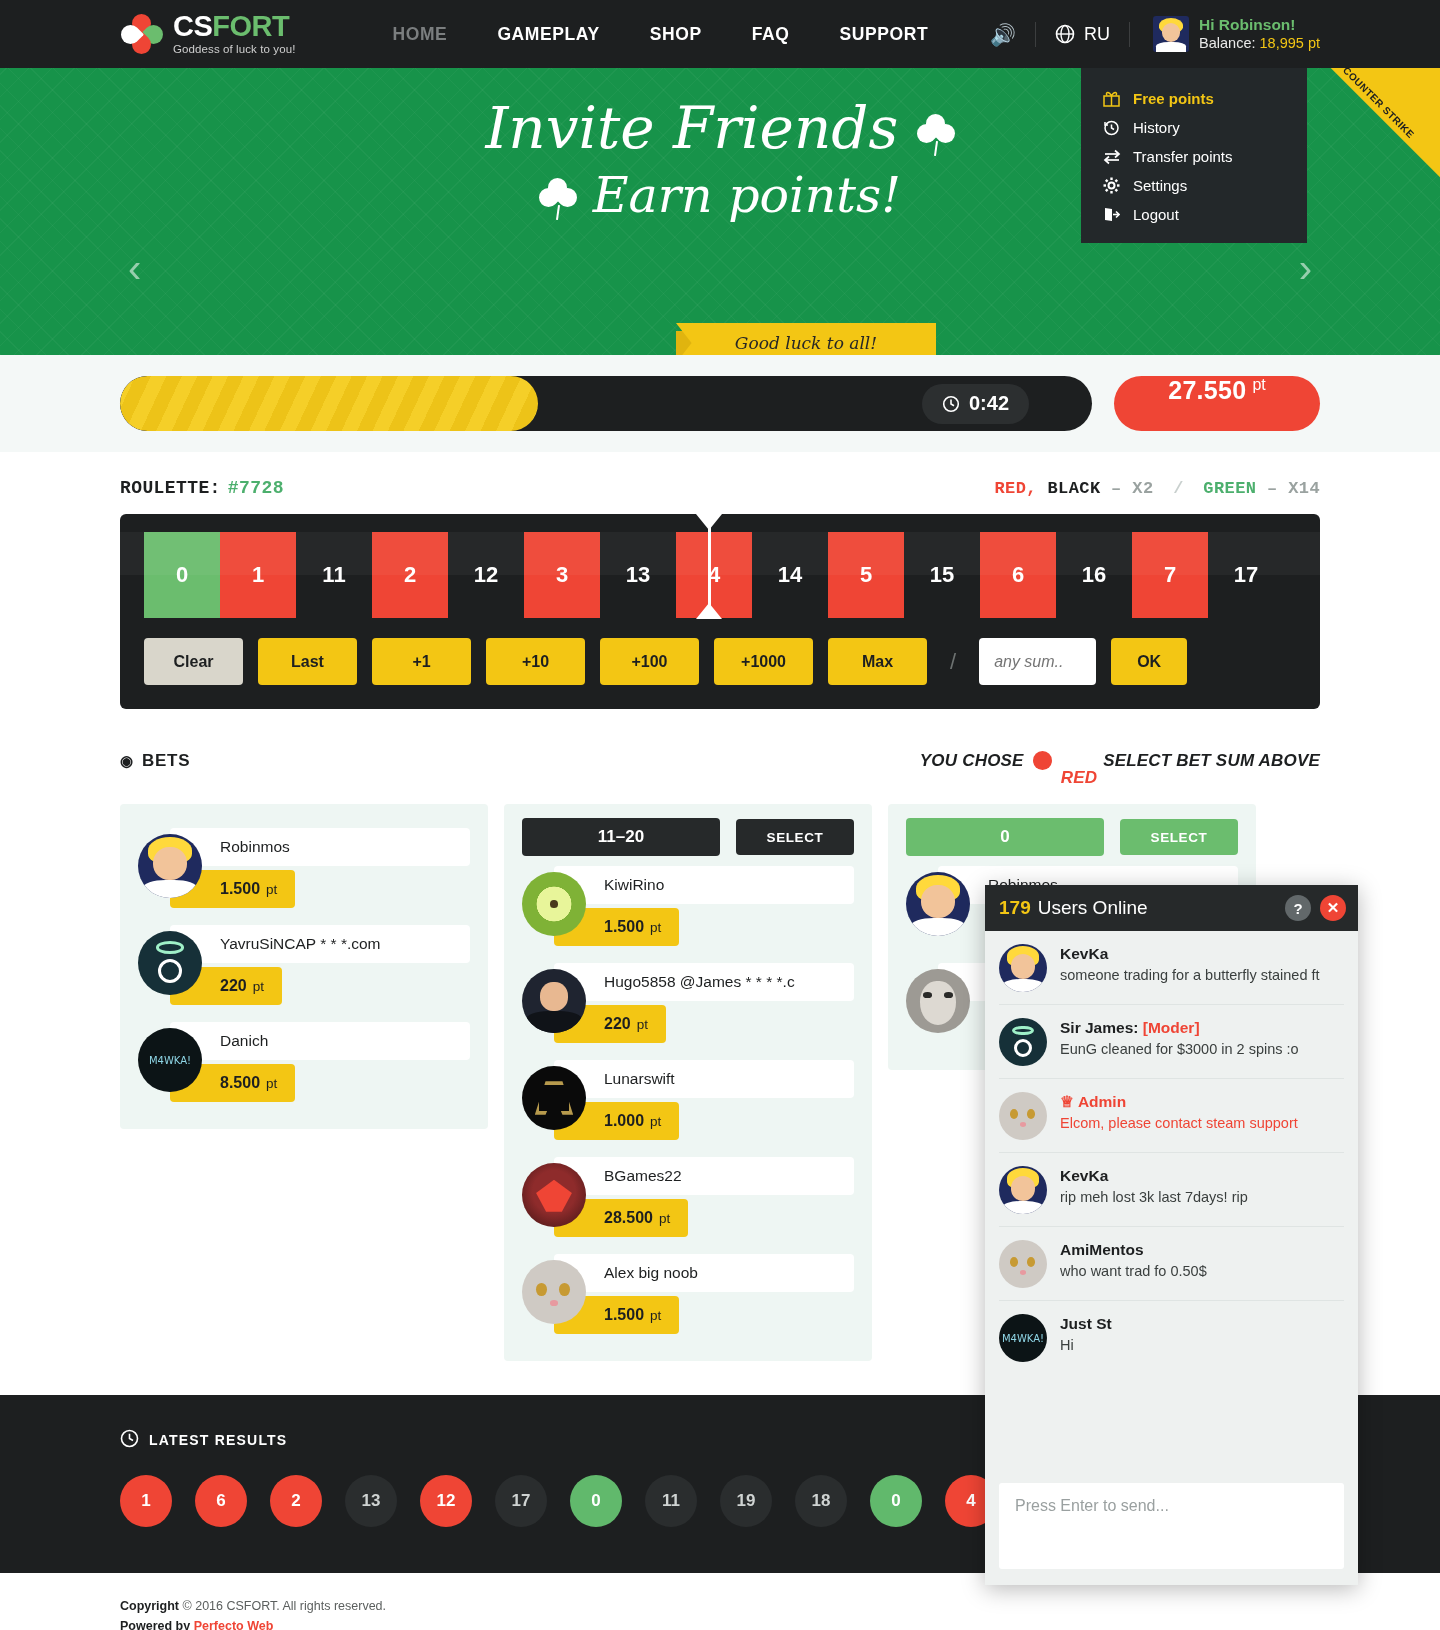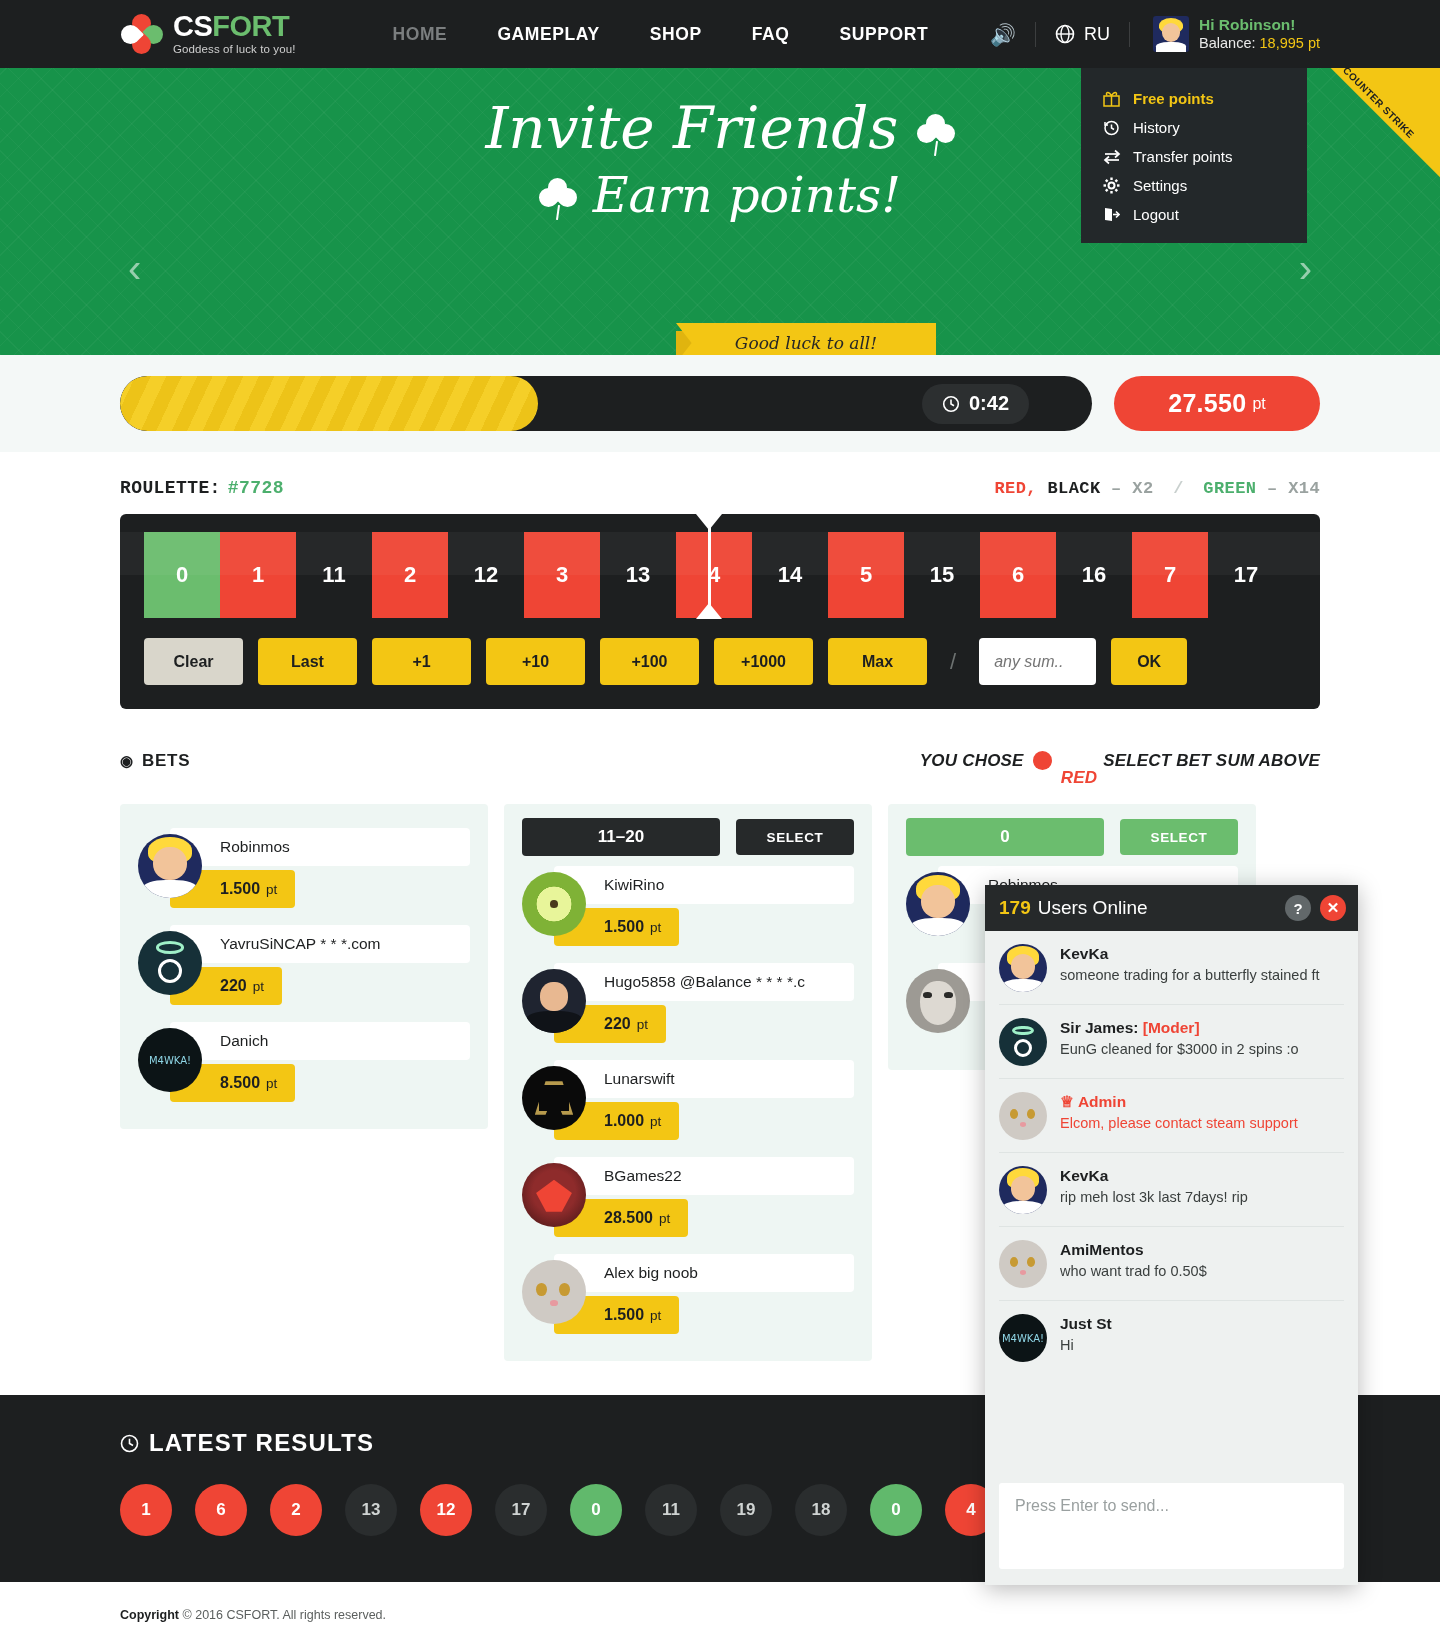--- a/index.html
+++ b/index.html
@@ -119,21 +119,21 @@
     background: repeating-linear-gradient(115deg,#f5cf28 0 14px,#edc318 14px 28px);
   }
   .timer {
     position:absolute; right:63px; display:flex; align-items:center;
     background:#2c2f30; border-radius:20px; height:40px; padding:0 20px; color:#fff;
     font-size:20px; font-weight:bold;
   }
   .timer svg { margin-right:9px; }
   .pot {
     margin-left:22px; width:206px; height:55px; border-radius:28px; background:#ef4535;
-    display:flex; align-items:center; justify-content:center; color:#fff;
+    display:flex; align-items:flex-start; justify-content:center; color:#fff;
   }
   .pot .big { font-size:25px; font-weight:bold; letter-spacing:.3px; }
   .pot .sm { font-size:16px; margin-left:6px; }
 
   
   .roulette-head {
     display:flex; align-items:baseline; padding:26px 120px 0 120px;
     font-size:18px; font-weight:bold; color:#1d1f20; letter-spacing:.4px;font-family:Liberation Mono, monospace;
   }
   .roulette-head .rid { color:#4caf6d; margin-left:7px; }
@@ -209,21 +209,21 @@
     display:flex; align-items:center; padding-left:50px; font-size:15.5px; color:#1d1f20;
   }
   .bet-pts {
     position:absolute; left:32px; top:42px; height:38px; background:#f3c614; border-radius:4px;
     display:flex; align-items:center; padding:0 18px 0 50px; font-size:16px; font-weight:bold; color:#1d1f20;
   }
   .bet-pts .u { font-size:13.5px; font-weight:normal; margin-left:6px;}
 
   
   .results { margin-top:34px; background:#1d1f20; padding:34px 120px 46px 120px; }
-  .res-title { color:#fff; font-size:24px; font-weight:bold; letter-spacing:1.2px; display:flex; align-items:center;}
+  .res-title { color:#fff; font-size:14px; font-weight:bold; letter-spacing:1.2px; display:flex; align-items:flex-end;}
   .res-title svg { margin-right:10px; }
   .res-list { display:flex; gap:23px; margin-top:27px; }
   .res-ball {
     width:52px; height:52px; border-radius:50%; display:flex; align-items:center; justify-content:center;
     font-size:17px; font-weight:bold; color:#fff; flex:none;
   }
   .rb-red{background:#ef4535;} .rb-green{background:#61b96c;} .rb-black{background:#2a2d2e; color:#cfd3d2;}
 
   
   .footer { background:#fff; padding:26px 120px 0 120px; }
@@ -549,21 +549,21 @@
           <div class="bet-name">KiwiRino</div>
           <div class="bet-pts">1.500<span class="u">pt</span></div>
         </div>
         <div class="bet-row">
           <div class="bet-av">
             <div class="av av-hugo">
               <div class="face"></div>
               <div class="suit"></div>
             </div>
           </div>
-          <div class="bet-name">Hugo5858 @Balance * * * *.c</div>
+          <div class="bet-name">Hugo5858 @James * * * *.c</div>
           <div class="bet-pts">220<span class="u">pt</span></div>
         </div>
         <div class="bet-row">
           <div class="bet-av">
             <div class="av av-luna">
               <div class="m"></div>
             </div>
           </div>
           <div class="bet-name">Lunarswift</div>
           <div class="bet-pts">1.000<span class="u">pt</span></div>

